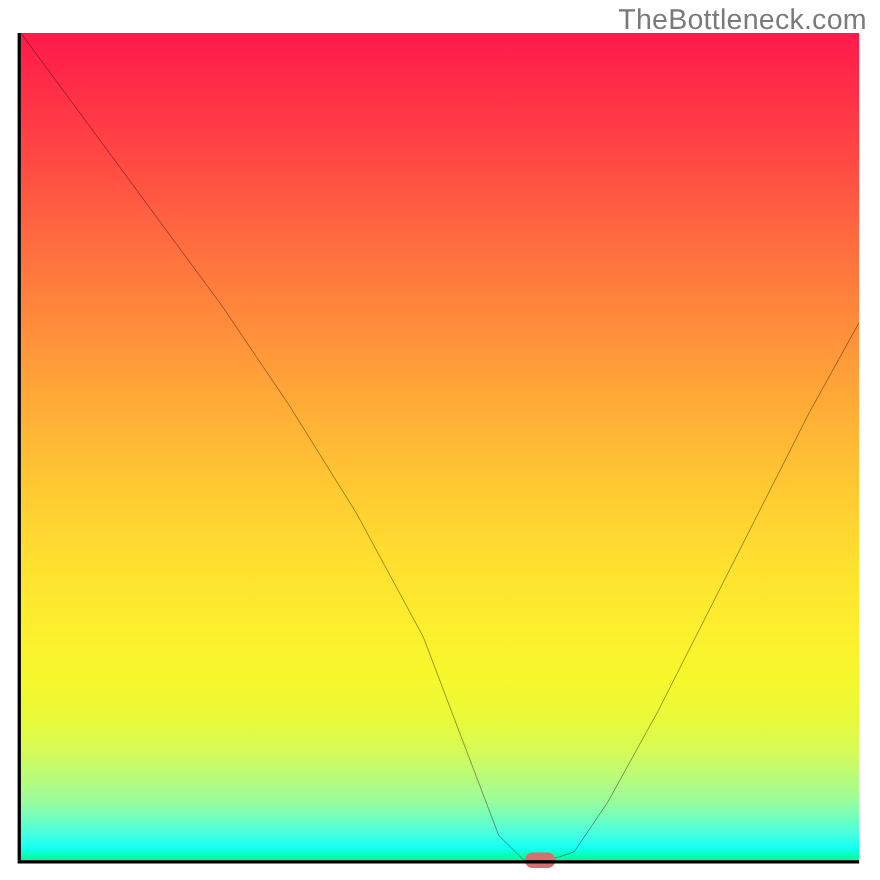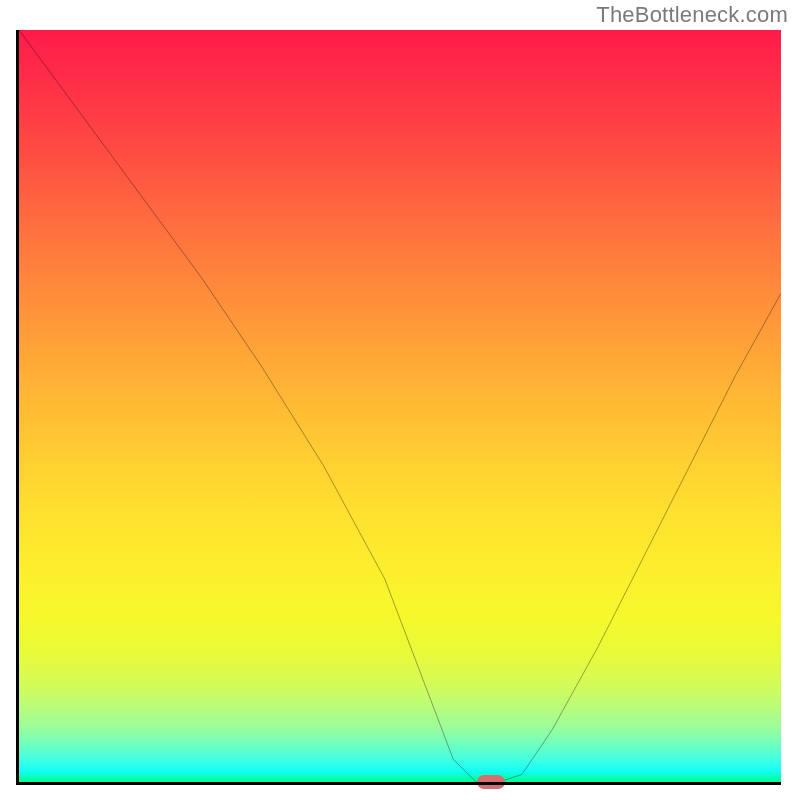--- a/index.html
+++ b/index.html
@@ -13,21 +13,21 @@
   }
   .container {
     position: relative;
     width: 800px;
     height: 800px;
   }
   .attribution {
     position: absolute;
     top: 2px;
     right: 12px;
-    font-size: 22px;
+    font-size: 26px;
     color: #7a7a7a;
     font-weight: 500;
     letter-spacing: 0.2px;
   }
   .plot {
     position: absolute;
     left: 19px;
     top: 30px;
     width: 762px;
     height: 752px;

